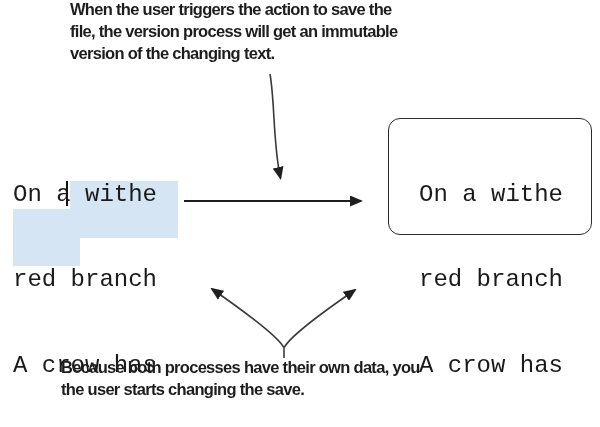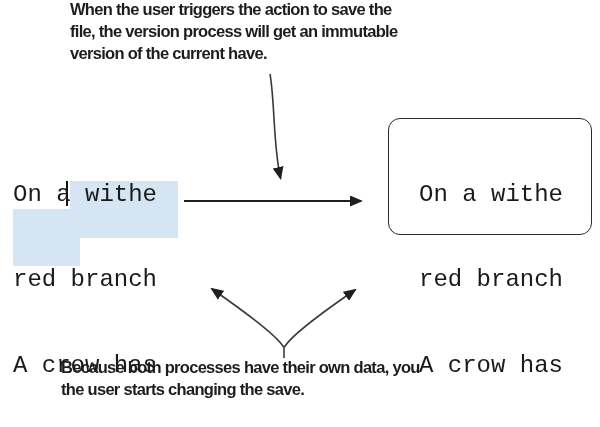--- a/index.html
+++ b/index.html
@@ -93,21 +93,21 @@
     <path d="M 184 201 L 361 201" stroke="#1f1f1f" stroke-width="1.8" marker-end="url(#ah)"></path>
     <path d="M 270 74 C 275 102 273 145 280.5 178" stroke="#3a3a3a" stroke-width="1.6" marker-end="url(#ah)"></path>
     <path d="M 284 358 L 284 346" stroke="#3a3a3a" stroke-width="1.6"></path>
     <path d="M 283.5 347 C 277 336 248 314 212 289" stroke="#3a3a3a" stroke-width="1.6" marker-end="url(#ah)"></path>
     <path d="M 284.5 347 C 291 336 320 314 355 290" stroke="#3a3a3a" stroke-width="1.6" marker-end="url(#ah)"></path>
   </svg>
 
   <div class="annot annot-top">
     <div>When the user triggers the action to save the</div>
     <div>file, the version process will get an immutable</div>
-    <div>version of the current have.</div>
+    <div>version of the changing text.</div>
   </div>
 
   <div class="poem poem-left">
     <div>On a withe</div>
     <div>red branch</div>
     <div>A crow has</div>
     
     
     
   </div>

